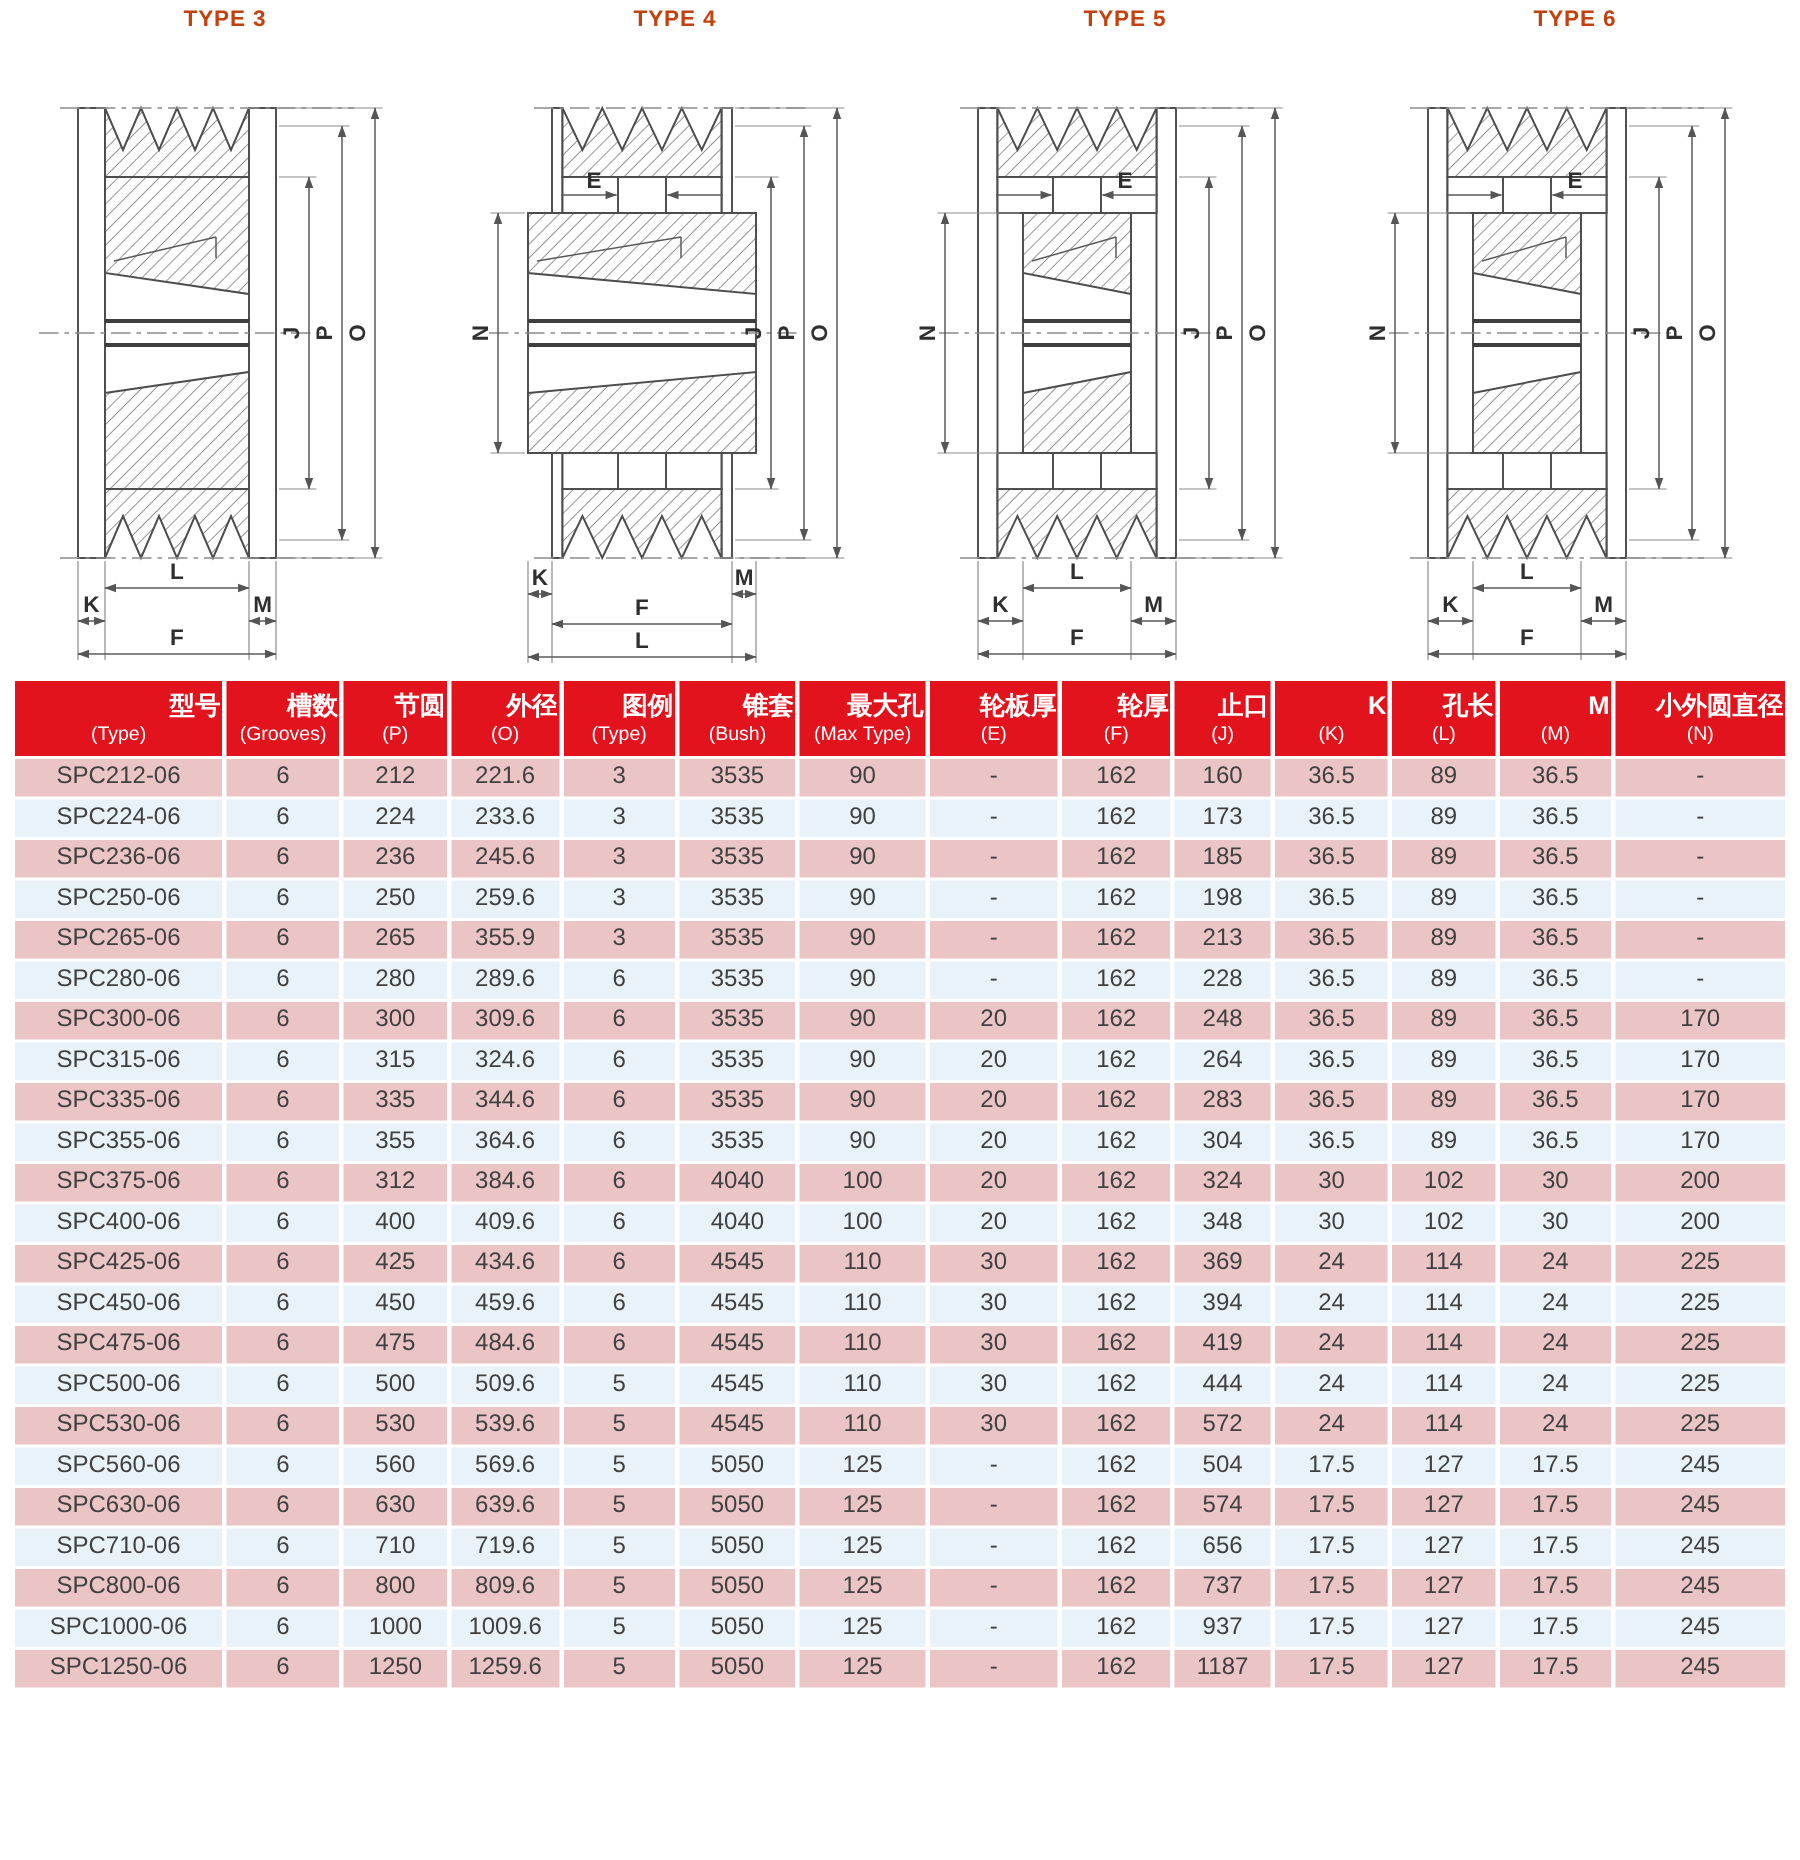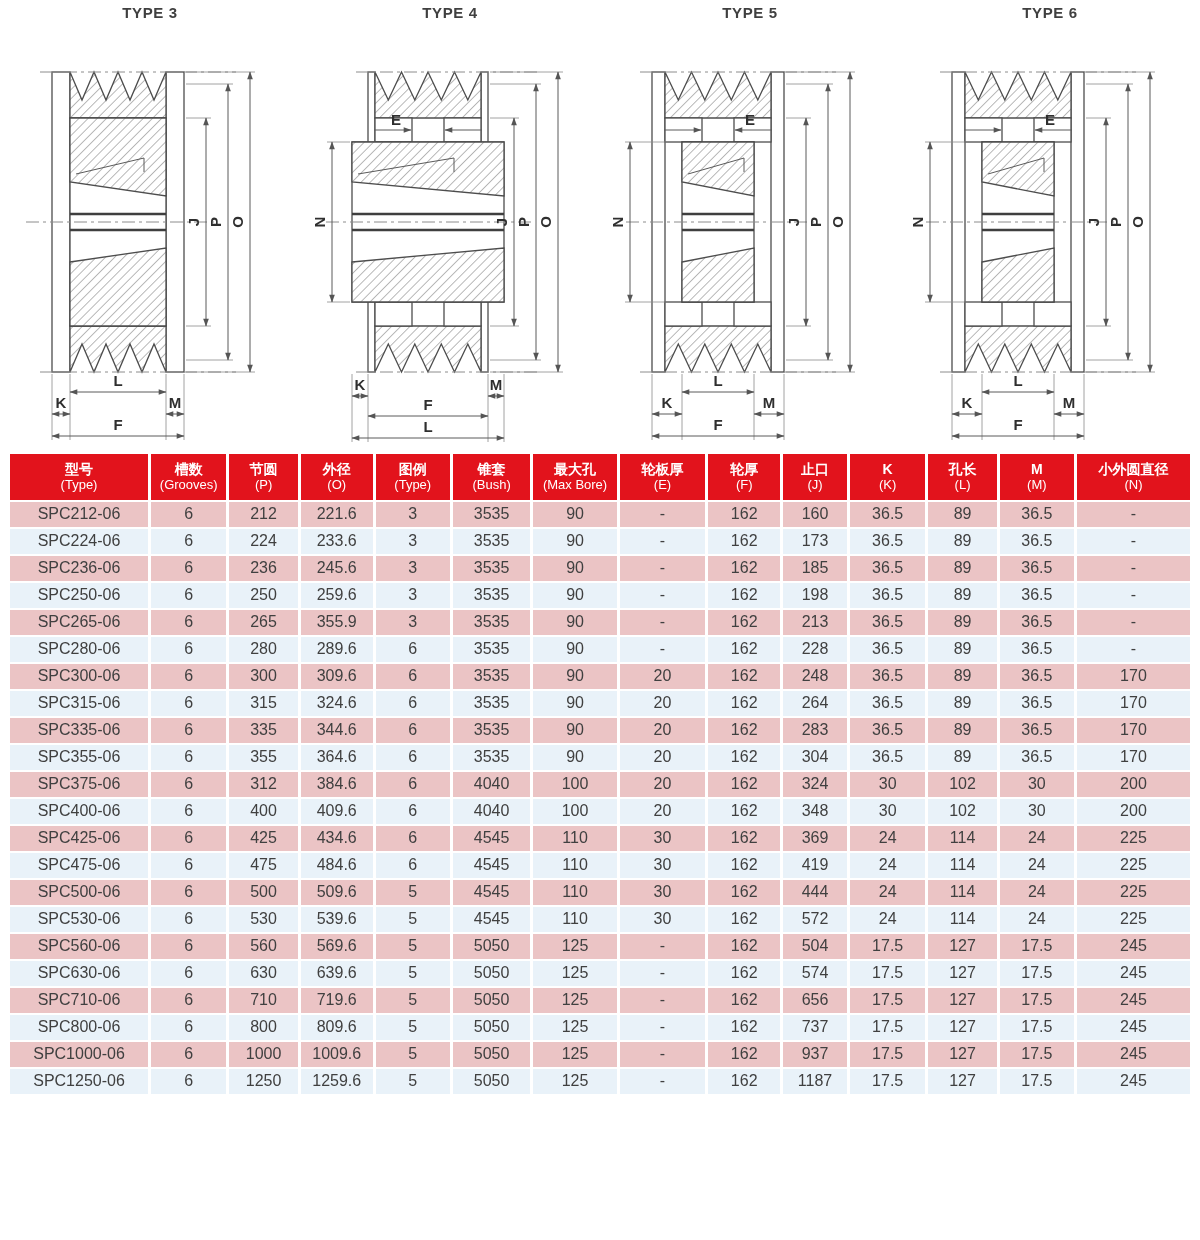--- a/index.html
+++ b/index.html
@@ -7,42 +7,42 @@
     --celltext:#404040; --headtext:#ffffff;
   }
   html,body{margin:0;padding:0;}
   body{
     width:1200px;height:1240px;background:#ffffff;overflow:hidden;
     font-family:"Liberation Sans", sans-serif;
   }
   .figs{display:flex;height:448px;padding-top:4px;}
   .fig{width:300px;position:relative;}
   .fig-title{
-    text-align:center;font-size:15px;font-weight:bold;color:#404040;
+    text-align:center;font-size:15px;font-weight:bold;color:#c2410c;
     letter-spacing:.6px;height:18px;line-height:18px;
   }
   .fig-svg{width:300px;height:426px;display:block;}
   .solid{fill:#ffffff;stroke:#4d4d4d;stroke-width:1.3;}
   .hat{fill:url(#hatch);stroke:#4d4d4d;stroke-width:1.3;}
   .thick{stroke:#3f3f3f;stroke-width:2.6;}
   .dim{stroke:#5a5a5a;stroke-width:1;fill:none;}
   .ext{stroke:#8c8c8c;stroke-width:.8;}
   .cl{stroke:#8c8c8c;stroke-width:1;stroke-dasharray:13 4 3 4;fill:none;}
   .dlab{font-family:"Liberation Sans",sans-serif;font-size:15px;font-weight:700;fill:#2f2f2f;}
   
   .tablewrap{padding:0 7px;}
   table{
     border-collapse:separate;border-spacing:3px 2px;table-layout:fixed;
     width:100%;background:#ffffff;
   }
   th{
     background:var(--red);color:var(--headtext);vertical-align:middle;
     padding:6px 1px 7px;font-weight:normal;
   }
-  th .zh{font-size:14px;font-weight:bold;line-height:1.3;}
+  th .zh{font-size:17px;font-weight:bold;line-height:1.3;text-align:right;}
   th .en{font-size:13px;line-height:1.15;text-align:center;}
   td{
     text-align:center;font-size:16px;color:var(--celltext);
     padding:3px 0 4px;white-space:nowrap;
   }
   tbody tr:nth-child(odd) td{background:var(--pink);}
   tbody tr:nth-child(even) td{background:var(--blue);}
 </style>
 </head>
 <body>
@@ -306,21 +306,21 @@
             <th>
               <div class="zh">图例</div>
               <div class="en">(Type)</div>
             </th>
             <th>
               <div class="zh">锥套</div>
               <div class="en">(Bush)</div>
             </th>
             <th>
               <div class="zh">最大孔</div>
-              <div class="en">(Max Bore)</div>
+              <div class="en">(Max Type)</div>
             </th>
             <th>
               <div class="zh">轮板厚</div>
               <div class="en">(E)</div>
             </th>
             <th>
               <div class="zh">轮厚</div>
               <div class="en">(F)</div>
             </th>
             <th>
@@ -542,20 +542,36 @@
             <td>SPC425-06</td>
             <td>6</td>
             <td>425</td>
             <td>434.6</td>
             <td>6</td>
             <td>4545</td>
             <td>110</td>
             <td>30</td>
             <td>162</td>
             <td>369</td>
+            <td>24</td>
+            <td>114</td>
+            <td>24</td>
+            <td>225</td>
+          </tr>
+          <tr>
+            <td>SPC450-06</td>
+            <td>6</td>
+            <td>450</td>
+            <td>459.6</td>
+            <td>6</td>
+            <td>4545</td>
+            <td>110</td>
+            <td>30</td>
+            <td>162</td>
+            <td>394</td>
             <td>24</td>
             <td>114</td>
             <td>24</td>
             <td>225</td>
           </tr>
           <tr>
             <td>SPC475-06</td>
             <td>6</td>
             <td>475</td>
             <td>484.6</td>

